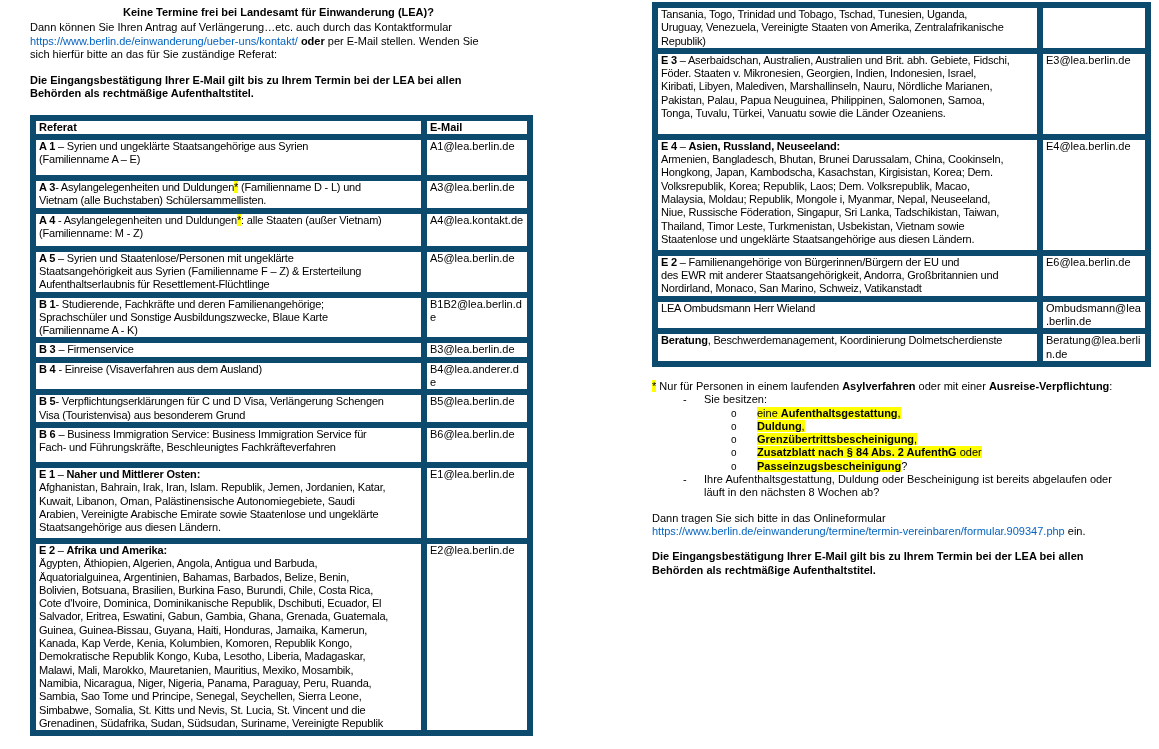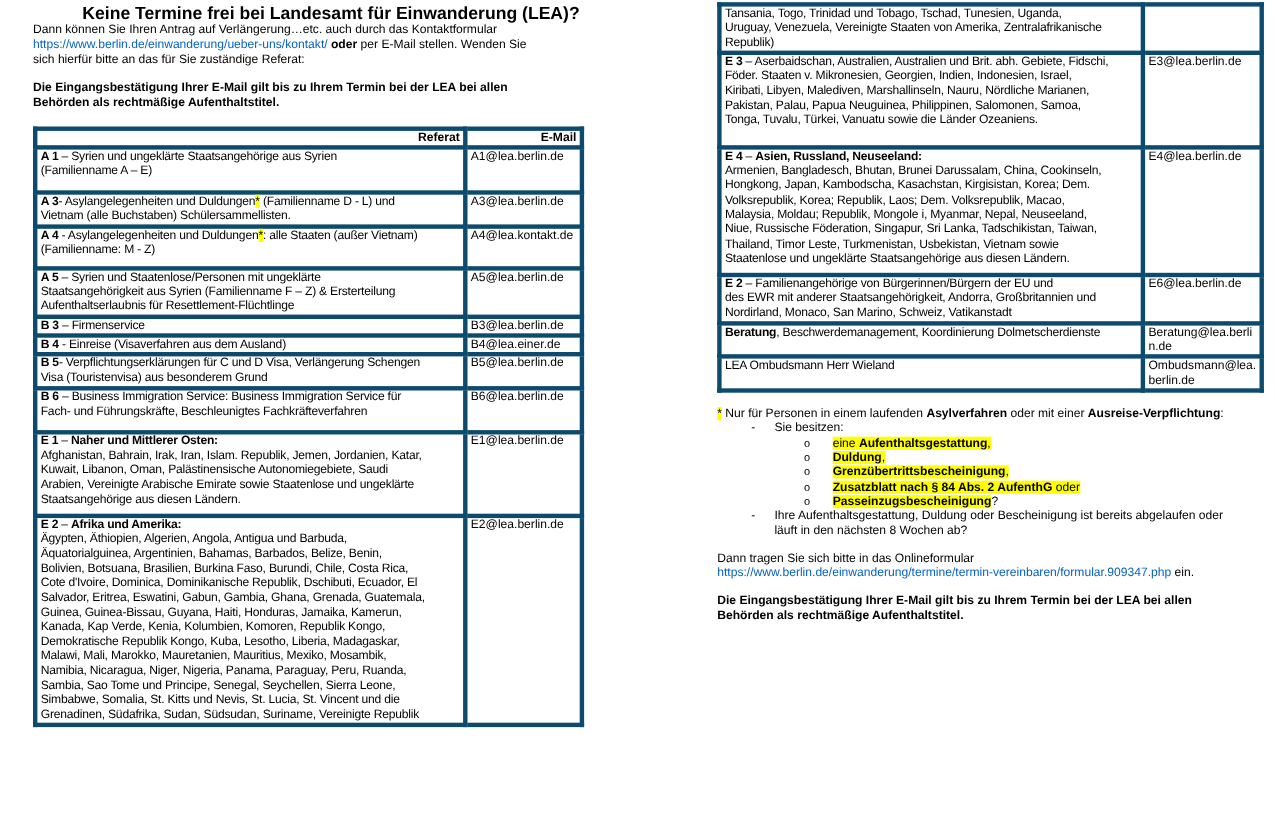--- a/index.html
+++ b/index.html
@@ -7,29 +7,29 @@
     width:1159px;height:749px;position:relative;overflow:hidden;
     background:#ffffff;color:#000;
     font-family:"Liberation Sans", sans-serif;
     font-size:11px;line-height:13.3px;
   }
   .col{position:absolute}
   .col-left{left:30px;top:6px;width:497px}
   .col-right{left:652px;top:2px;width:494px}
   .pw{white-space:pre-wrap}
   p{margin:0}
-  .title{font-size:16px;font-weight:bold;text-align:right;margin:0 0 2px 0}
+  .title{font-size:11px;font-weight:bold;text-align:center;margin:0 0 2px 0}
   .notice{font-weight:bold;margin-top:13px}
   a{color:#0563C1;cursor:pointer}
   b{font-weight:bold}
   table{border-collapse:collapse;table-layout:fixed;border:2px solid #000}
   .t-left{margin-top:14px;width:497px}
   .t-right{width:493px}
-  td,th{border:4px solid #0c4a6e;vertical-align:top;padding:0 3px;white-space:pre-wrap}
-  th{font-weight:bold;text-align:right}
+  td,th{border:6px solid #0c4a6e;vertical-align:top;padding:0 3px;white-space:pre-wrap}
+  th{font-weight:bold;text-align:left}
   .c-ref{letter-spacing:-0.2px}
   .c-mail{overflow-wrap:anywhere}
   .hl{background:#ffff00}
   .fn{margin-top:13px}
   .dash-item{position:relative;padding-left:52px}
   .o-item{position:relative;padding-left:105px}
   .bullet-dash{position:absolute;left:31px;top:0}
   .bullet-o{position:absolute;left:79px;top:0;font-size:10px}
   .form-para{margin-top:12px}
   .notice2{font-weight:bold;margin-top:12px}
@@ -72,27 +72,33 @@
       <td class="c-ref"><b>A 4</b><span> - Asylangelegenheiten und Duldungen</span><span class="hl">*</span><span>: alle Staaten (außer Vietnam)
 (Familienname: M - Z)</span></td>
       <td class="c-mail">A4@lea.kontakt.de</td>
     </tr>
     <tr style="height:40px">
       <td class="c-ref"><b>A 5</b><span> – Syrien und Staatenlose/Personen mit ungeklärte
 Staatsangehörigkeit aus Syrien (Familienname F – Z) &amp; Ersterteilung
 Aufenthaltserlaubnis für Resettlement-Flüchtlinge</span></td>
       <td class="c-mail">A5@lea.berlin.de</td>
     </tr>
+    <tr style="height:40px">
+      <td class="c-ref"><b>B 1</b><span>- Studierende, Fachkräfte und deren Familienangehörige;
+Sprachschüler und Sonstige Ausbildungszwecke, Blaue Karte
+(Familienname A - K)</span></td>
+      <td class="c-mail">B1B2@lea.berlin.de</td>
+    </tr>
     <tr style="height:13px">
       <td class="c-ref"><b>B 3</b><span> – Firmenservice</span></td>
       <td class="c-mail">B3@lea.berlin.de</td>
     </tr>
     <tr style="height:13px">
       <td class="c-ref"><b>B 4</b><span> - Einreise (Visaverfahren aus dem Ausland)</span></td>
-      <td class="c-mail">B4@lea.einer.de</td>
+      <td class="c-mail">B4@lea.anderer.de</td>
     </tr>
     <tr style="height:26px">
       <td class="c-ref"><b>B 5</b><span>- Verpflichtungserklärungen für C und D Visa, Verlängerung Schengen
 Visa (Touristenvisa) aus besonderem Grund</span></td>
       <td class="c-mail">B5@lea.berlin.de</td>
     </tr>
     <tr style="height:40px">
       <td class="c-ref"><b>B 6</b><span> – Business Immigration Service: Business Immigration Service für
 Fach- und Führungskräfte, Beschleunigtes Fachkräfteverfahren</span></td>
       <td class="c-mail">B6@lea.berlin.de</td>
@@ -156,26 +162,26 @@
 Staatenlose und ungeklärte Staatsangehörige aus diesen Ländern.</div></td>
       <td class="c-mail">E4@lea.berlin.de</td>
     </tr>
     <tr style="height:44px">
       <td class="c-ref"><b>E 2</b><span> – Familienangehörige von Bürgerinnen/Bürgern der EU und
 des EWR mit anderer Staatsangehörigkeit, Andorra, Großbritannien und
 Nordirland, Monaco, San Marino, Schweiz, Vatikanstadt</span></td>
       <td class="c-mail">E6@lea.berlin.de</td>
     </tr>
     <tr style="height:27px">
+      <td class="c-ref"><span>LEA Ombudsmann Herr Wieland</span></td>
+      <td class="c-mail">Ombudsmann@lea.berlin.de</td>
+    </tr>
+    <tr style="height:27px">
       <td class="c-ref"><b>Beratung</b><span>, Beschwerdemanagement, Koordinierung Dolmetscherdienste</span></td>
       <td class="c-mail">Beratung@lea.berlin.de</td>
-    </tr>
-    <tr style="height:27px">
-      <td class="c-ref"><span>LEA Ombudsmann Herr Wieland</span></td>
-      <td class="c-mail">Ombudsmann@lea.berlin.de</td>
     </tr>
   </tbody>
     </table>
 
   <div class="fn">
     <p class="pw"><span class="hl">*</span><span> Nur für Personen in einem laufenden </span><b>Asylverfahren</b><span> oder mit einer </span><b>Ausreise-Verpflichtung</b><span>:</span></p>
 
     <div class="dash-item"><span class="bullet-dash">-</span><span>Sie besitzen:</span></div>
 
     <div class="o-item"><span class="bullet-o">o</span><span class="hl"><span>eine </span><b>Aufenthaltsgestattung</b><span>,</span></span><span></span></div>

